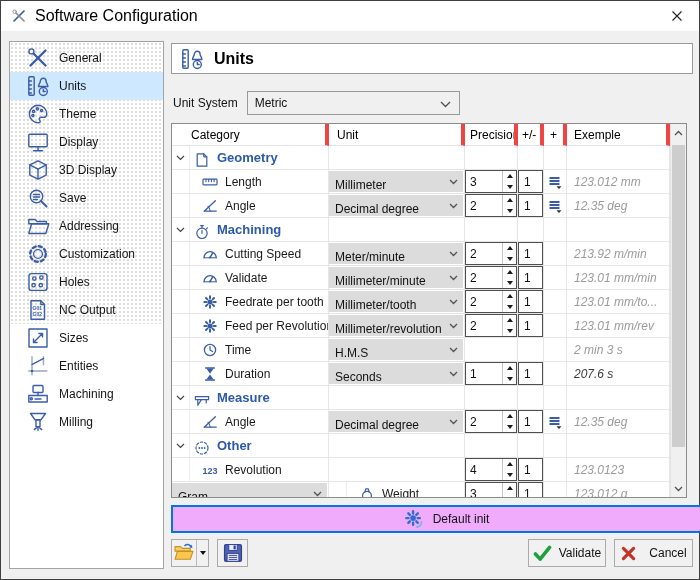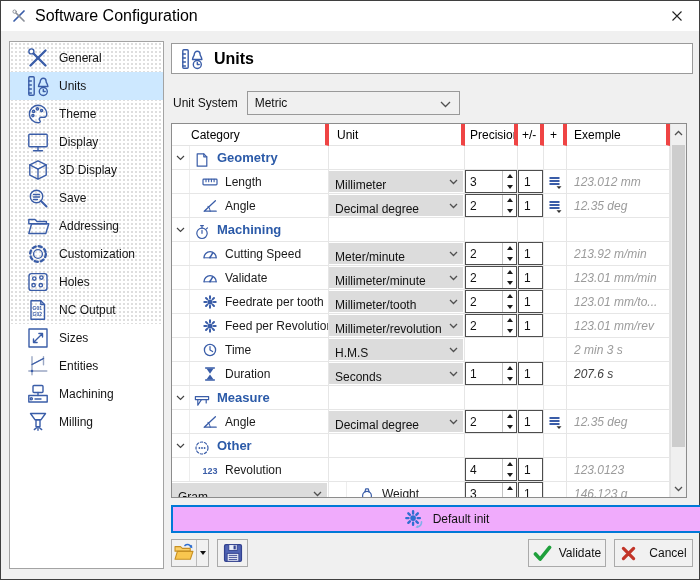--- a/index.html
+++ b/index.html
@@ -847,21 +847,21 @@
                 </span>
               </div>
             </div>
             <div class="cell">
               <div class="pmbox">
                 <span>1</span>
               </div>
             </div>
             <div class="cell"></div>
             <div class="cell">
-              <span class="example">146.123 g</span>
+              <span class="example">123.012 g</span>
             </div>
           </div>
         </div>
       <div class="vscroll">
         <span class="varrow up">
             <svg width="9" height="6" viewBox="0 0 9 6">
               <path d="M1 5l3.5-3.5L8 5" stroke="#505050" stroke-width="1.3" fill="none"></path>
             </svg>
           </span>
         <span class="vthumb"></span>

